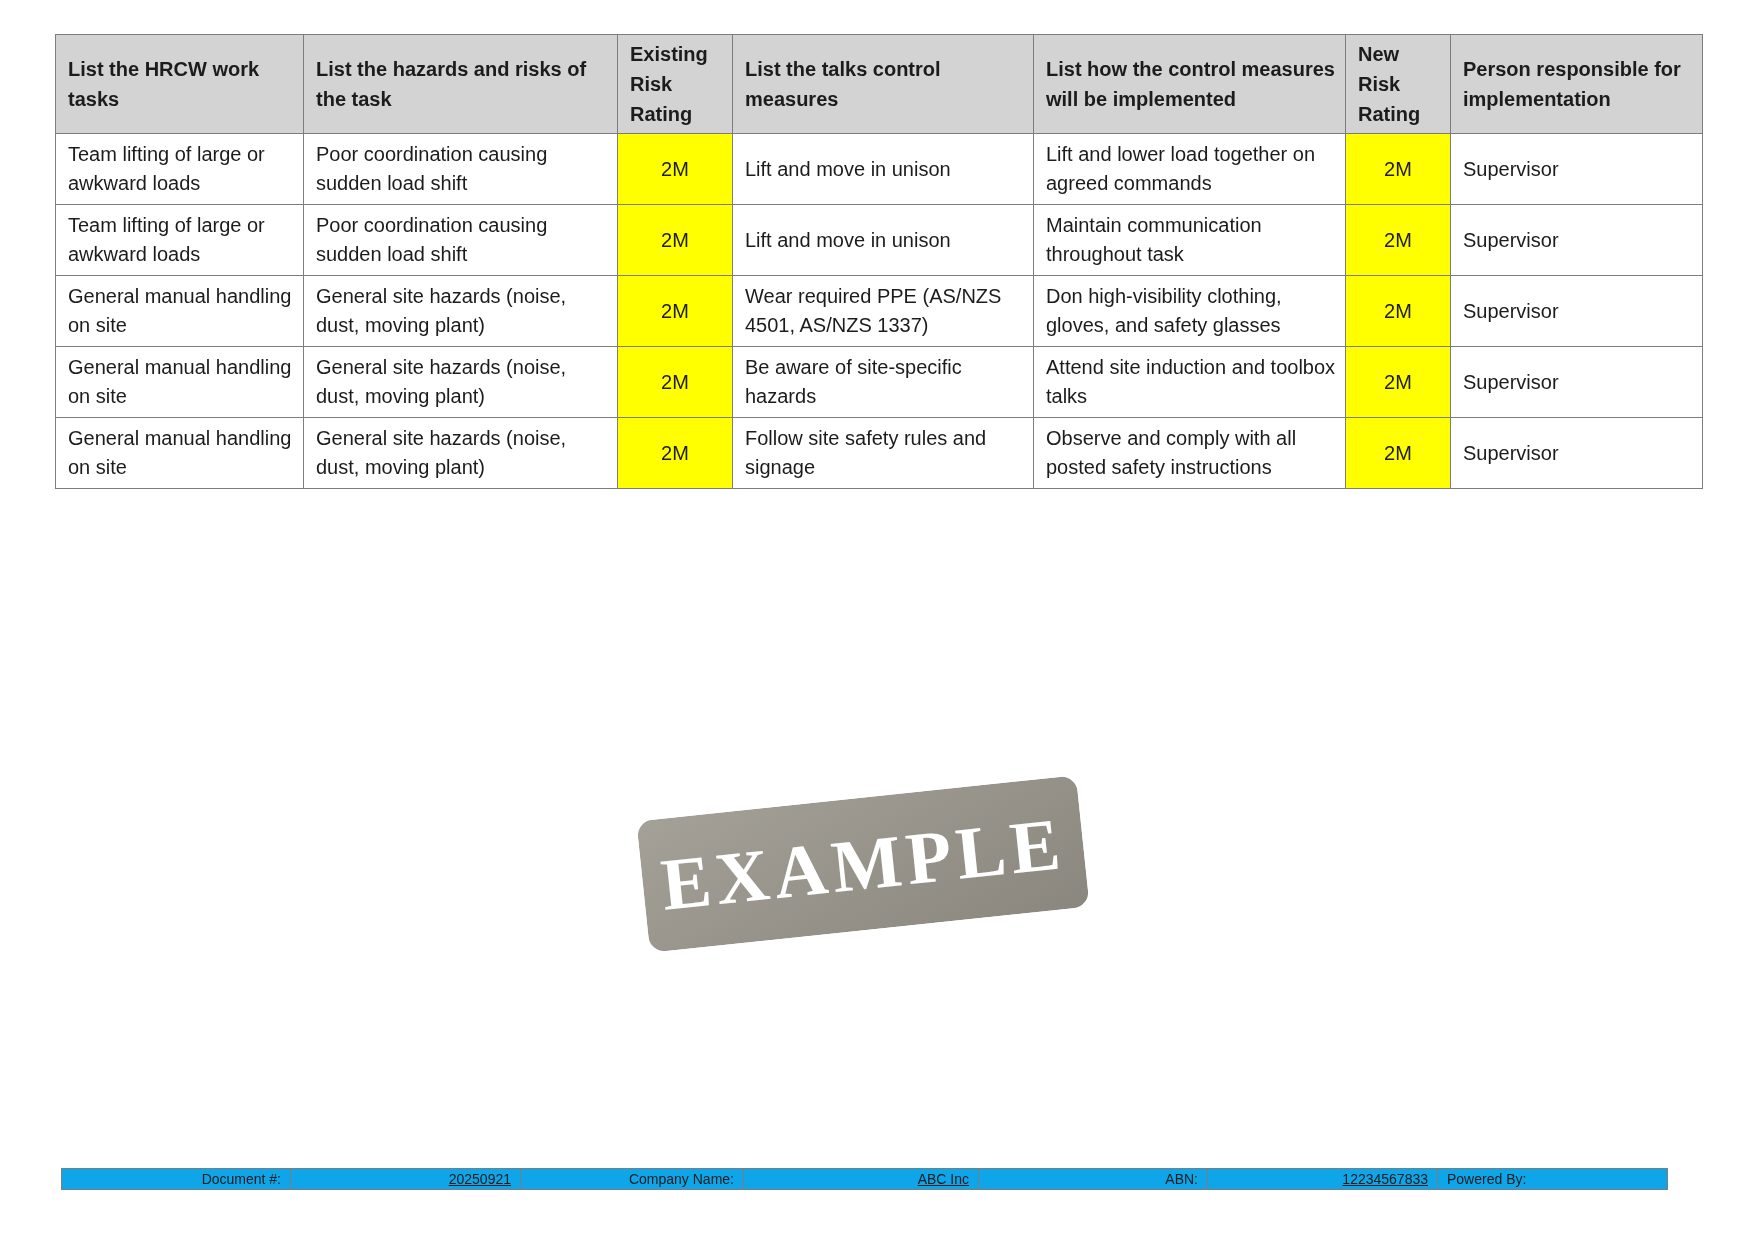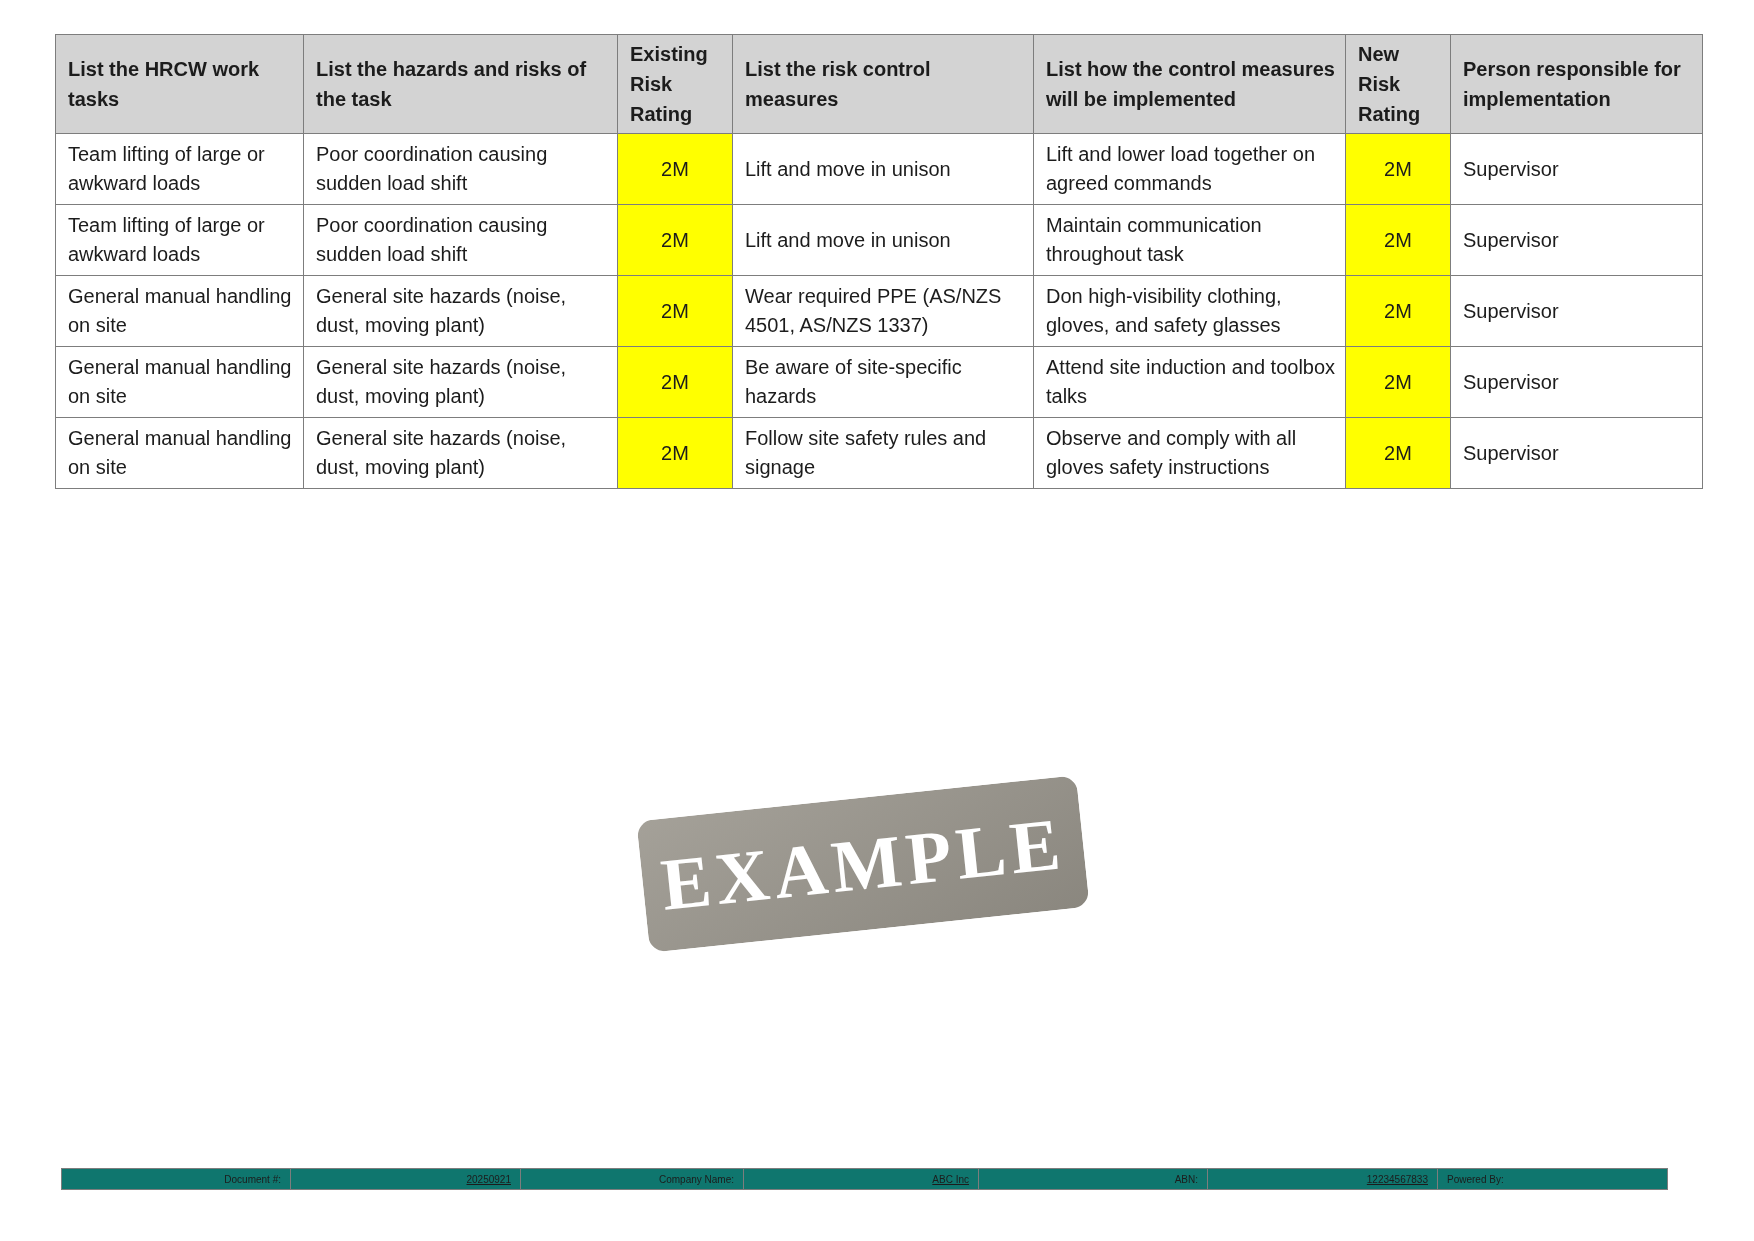--- a/index.html
+++ b/index.html
@@ -59,25 +59,25 @@
     color: var(--stamp_text, #ffffff);
     white-space: nowrap;
     line-height: 1;
   }
 
   
   .footer-table { left: 61px; top: 1168px; width: 1606px; }
   .footer-table tr { height: 21px; }
   .footer-table td {
     border: 1px solid var(--border, #7d7d7d);
-    font-size: 10px; line-height: 19px;
+    font-size: 14px; line-height: 19px;
     padding: 0 9px;
     white-space: nowrap; overflow: hidden;
     vertical-align: middle;
-    background: #0f766e;
+    background: #0ea5e9;
   }
   .footer-table td.lbl { text-align: right; }
   .footer-table td.val { text-align: right; text-decoration: underline; }
   .footer-table td.pwr { }
 </style>
 </head>
 <body>
 
 <div class="page">
 
@@ -93,21 +93,21 @@
     </colgroup>
     <thead>
       <tr>
         <th>List the HRCW work
 tasks</th>
         <th>List the hazards and risks of
 the task</th>
         <th>Existing
 Risk
 Rating</th>
-        <th>List the risk control measures</th>
+        <th>List the talks control measures</th>
         <th>List how the control measures
 will be implemented</th>
         <th>New
 Risk
 Rating</th>
         <th>Person responsible for
 implementation</th>
       </tr>
     </thead>
     <tbody>
@@ -163,21 +163,21 @@
       </tr>
       <tr>
         <td>General manual handling
 on site</td>
         <td>General site hazards (noise,
 dust, moving plant)</td>
         <td class="rating">2M</td>
         <td>Follow site safety rules and
 signage</td>
         <td>Observe and comply with all
-gloves safety instructions</td>
+posted safety instructions</td>
         <td class="rating">2M</td>
         <td class="person">Supervisor</td>
       </tr>
     </tbody>
   </table>
 
   <div class="stamp">
     <span class="stamp-text">EXAMPLE</span>
   </div>
 

